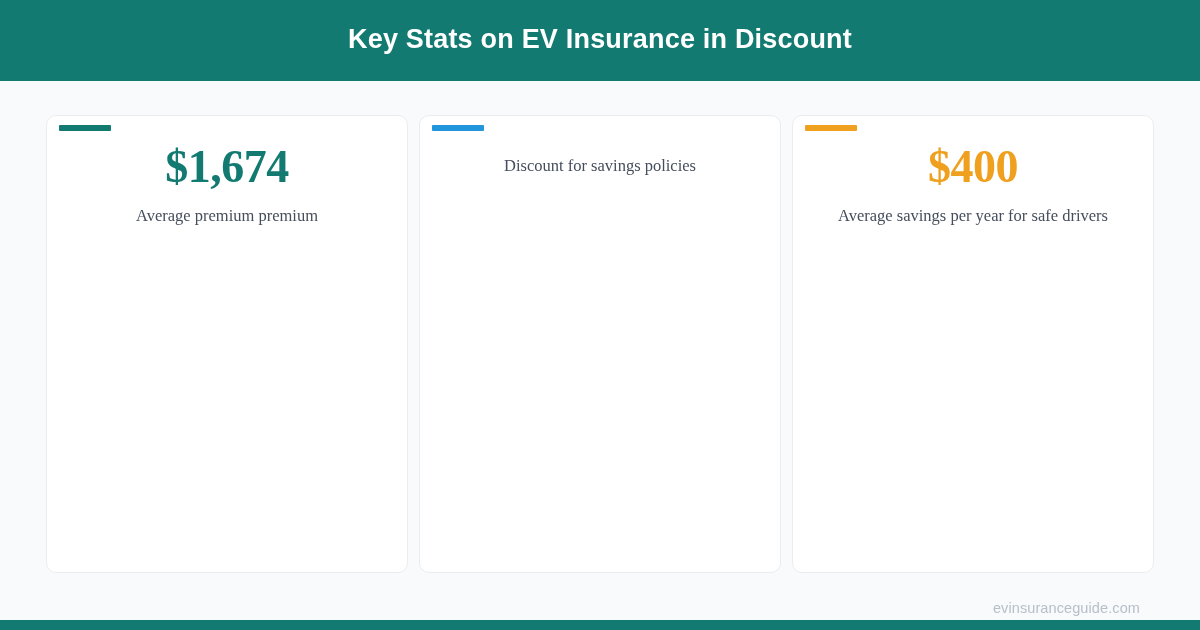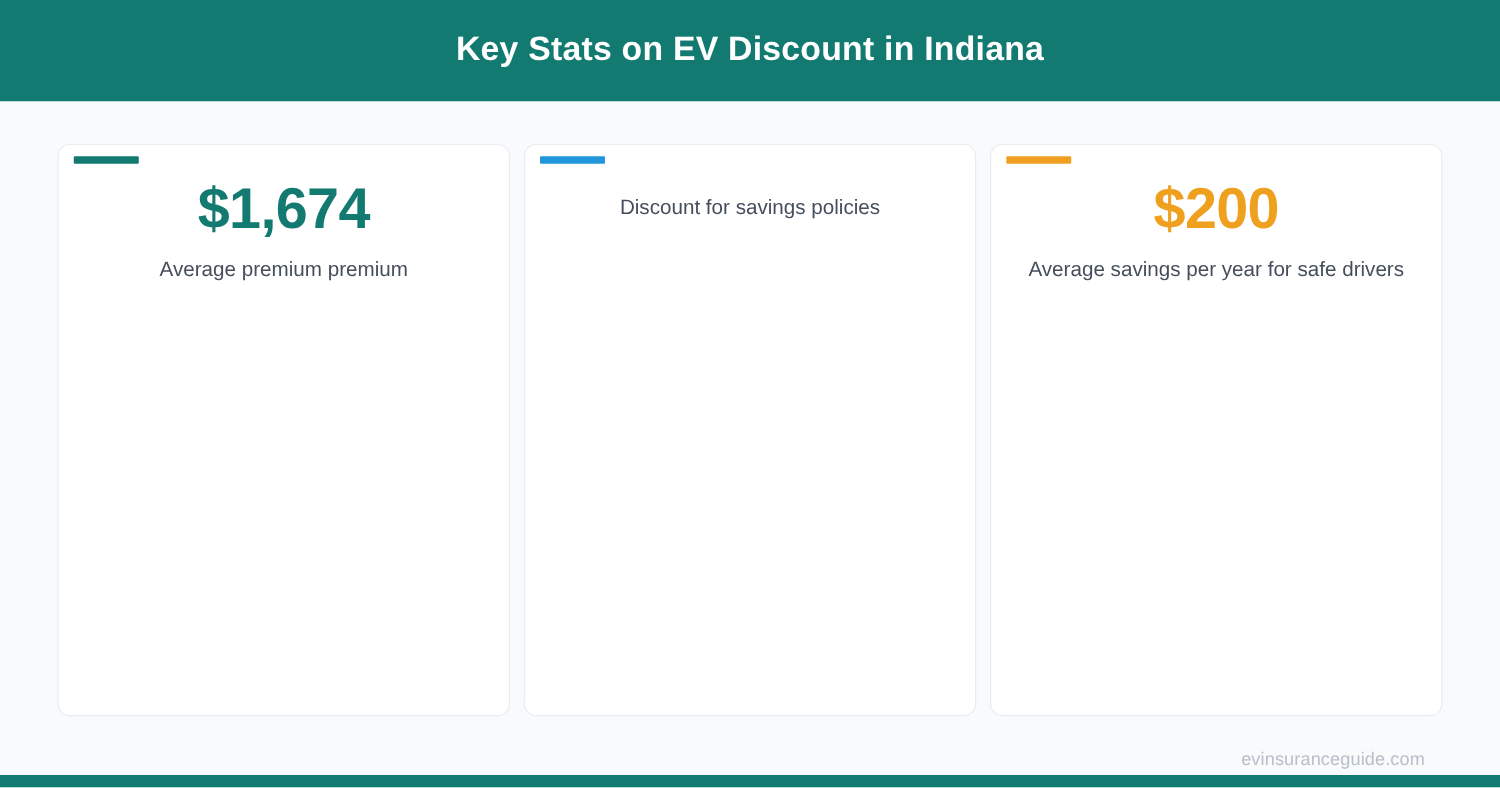--- a/index.html
+++ b/index.html
@@ -54,20 +54,21 @@
   }
   .stat-card {
     width: 362px;
     height: 458px;
     background: #ffffff;
     border: 1px solid #e9edf2;
     border-radius: 10px;
     box-sizing: border-box;
     position: relative;
     overflow: hidden;
+    font-family: Liberation Serif, serif;
   }
   .accent-bar {
     position: absolute;
     top: 9px;
     left: 12px;
     width: 52px;
     height: 6px;
     border-radius: 1px;
   }
   .card-body {
@@ -115,21 +116,21 @@
     bottom: 0;
     width: 1200px;
     height: 10px;
     background: #127a70;
   }
 </style>
 </head>
 <body style="background: rgb(248, 250, 252);">
 
 <div class="header-bar" style="background: rgb(18, 122, 112);">
-  <h1 class="header-title" style="color: rgb(255, 255, 255);">Key Stats on EV Discount in Indiana</h1>
+  <h1 class="header-title" style="color: rgb(255, 255, 255);">Key Stats on EV Insurance in Discount</h1>
 </div>
 
 <div class="cards-row">
 
   <div class="stat-card">
     <div class="accent-bar" style="background: rgb(18, 122, 112);"></div>
     <div class="card-body">
       <div class="stat-value" style="color: rgb(18, 122, 112);">$1,674</div>
       <div class="stat-label" style="color: rgb(69, 78, 92);">Average premium premium</div>
     </div>
@@ -138,21 +139,21 @@
   <div class="stat-card">
     <div class="accent-bar" style="background: rgb(33, 150, 220);"></div>
     <div class="card-body">
       <div class="stat-label" style="color: rgb(69, 78, 92);">Discount for savings policies</div>
     </div>
   </div>
 
   <div class="stat-card">
     <div class="accent-bar" style="background: rgb(239, 160, 31);"></div>
     <div class="card-body">
-      <div class="stat-value" style="color: rgb(239, 160, 31);">$200</div>
+      <div class="stat-value" style="color: rgb(239, 160, 31);">$400</div>
       <div class="stat-label" style="color: rgb(69, 78, 92);">Average savings per year for safe drivers</div>
     </div>
   </div>
 
 </div>
 
 <div class="footer-credit" style="color: rgb(183, 191, 201);">evinsuranceguide.com</div>
 <div class="footer-bar" style="background: rgb(18, 122, 112);"></div>
 
 </body></html>

